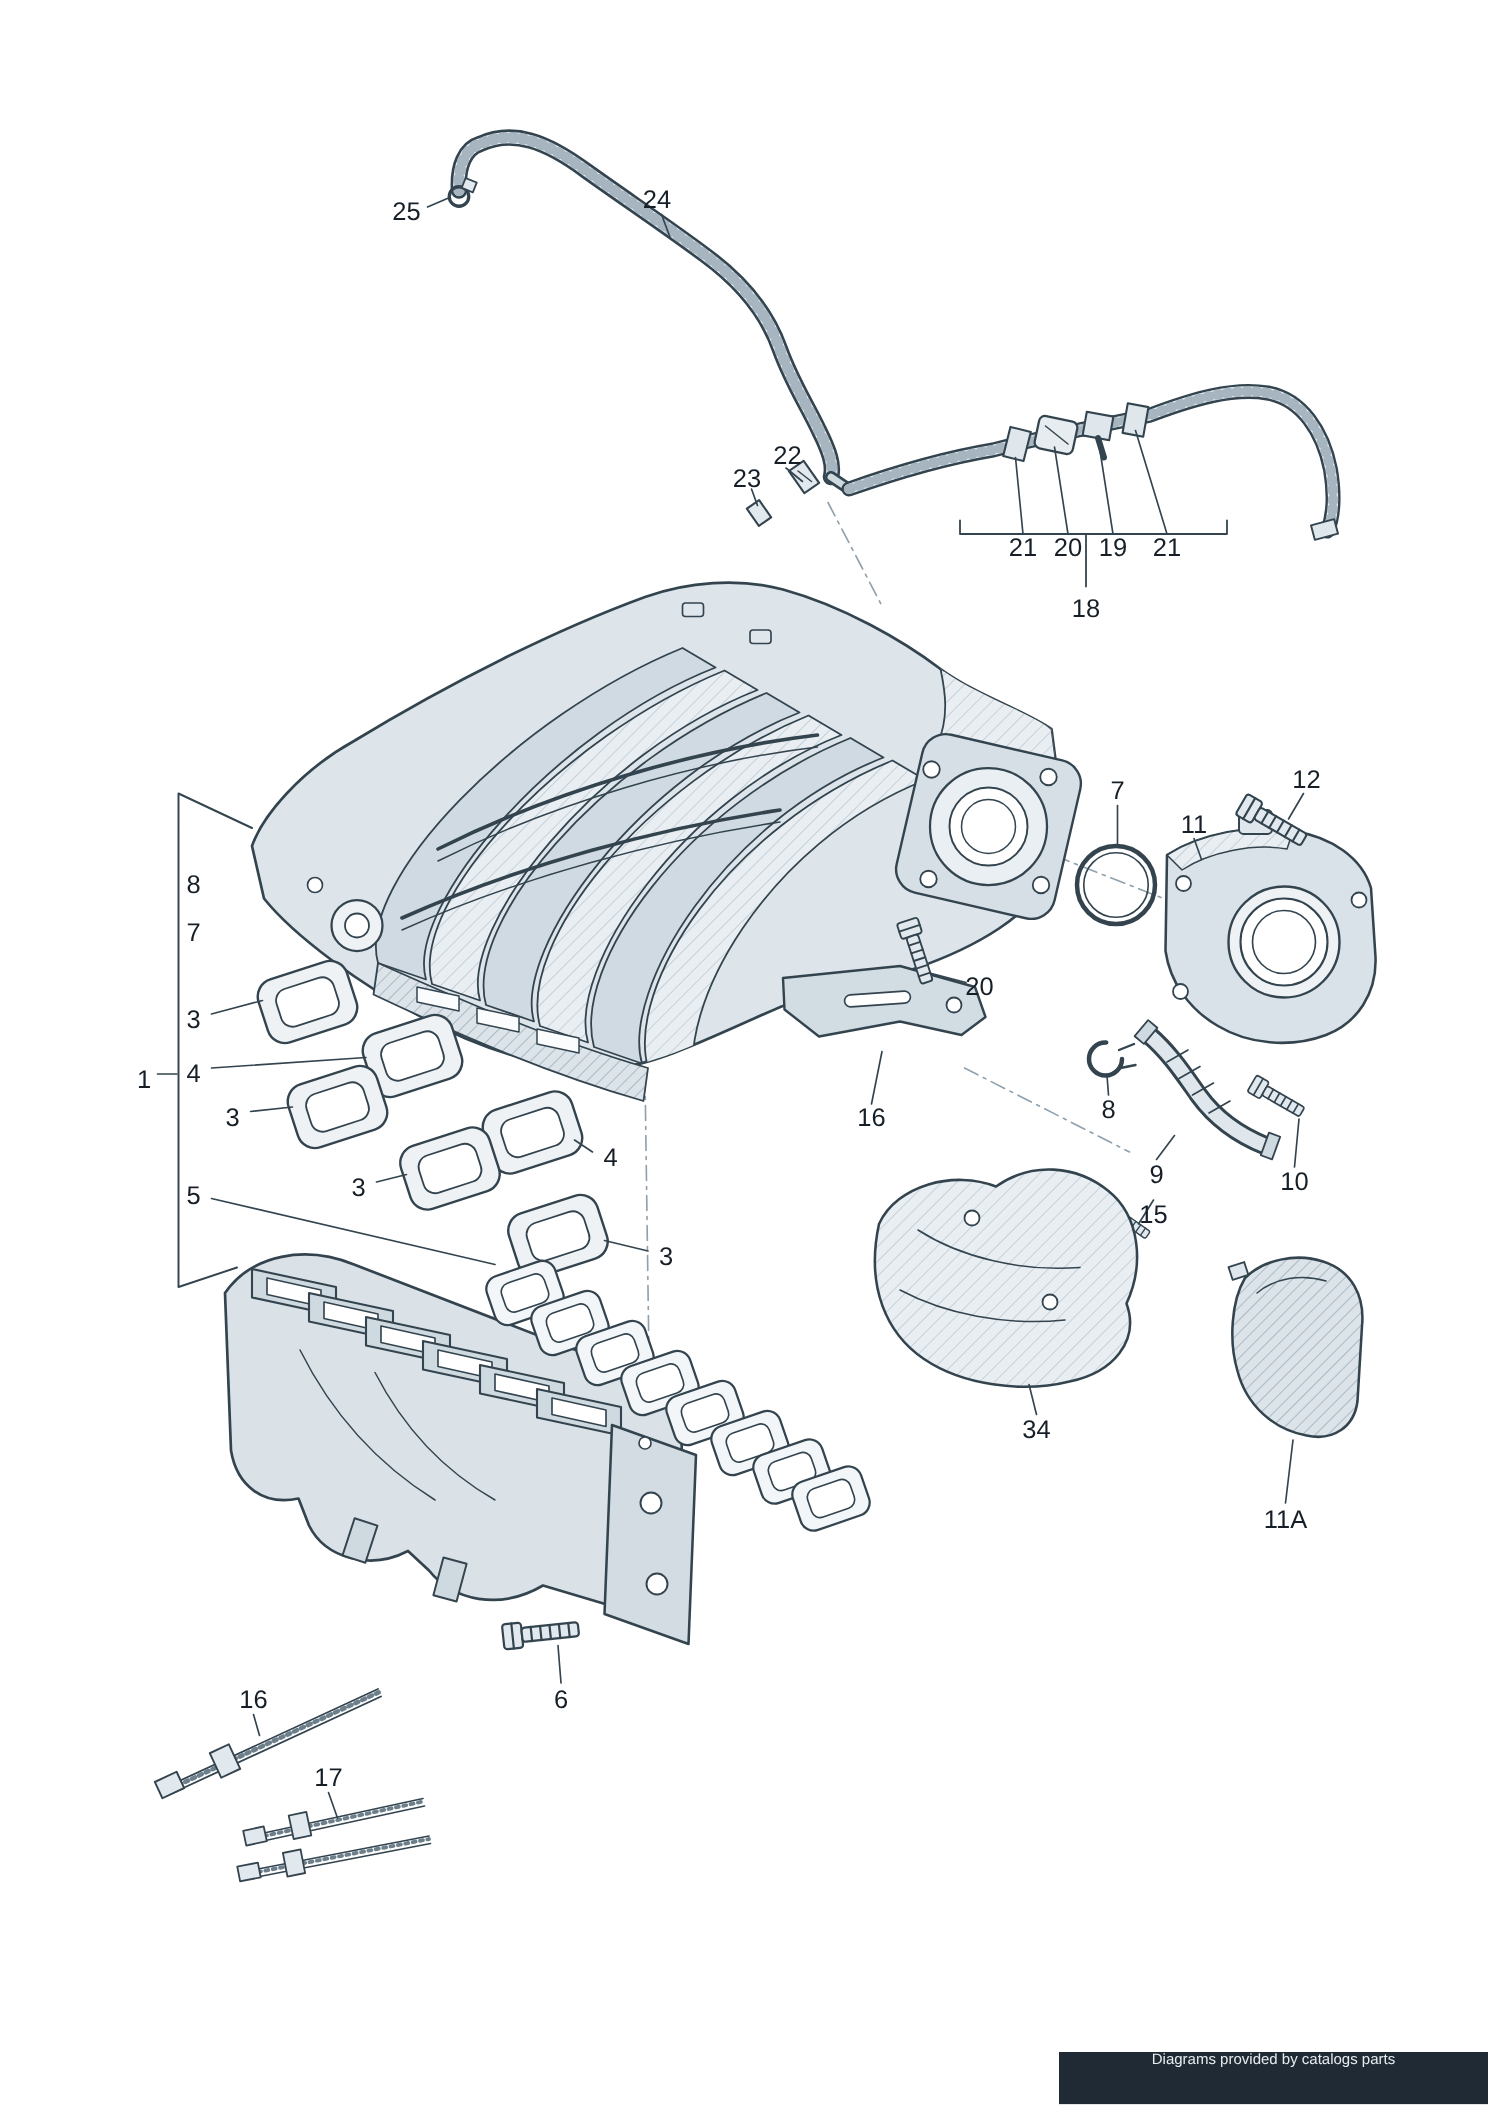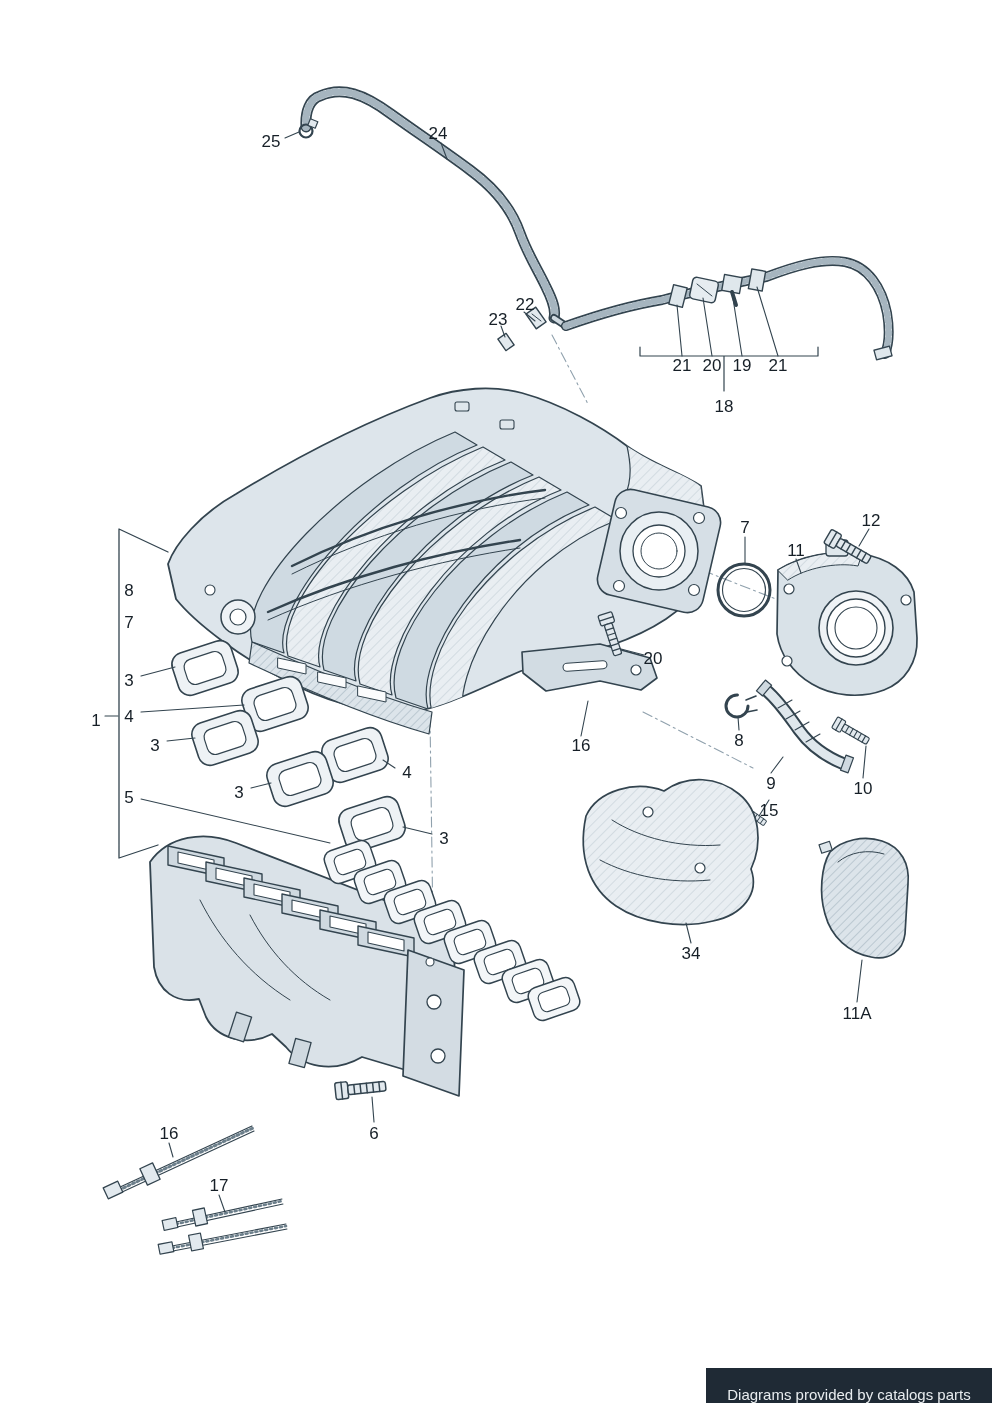--- a/index.html
+++ b/index.html
@@ -2,22 +2,22 @@
 <html><head>
 <meta charset="utf-8">
 <style>
   html,body{margin:0;padding:0;background:#ffffff;}
   .stage{position:relative;width:992px;height:1403px;background:#ffffff;overflow:hidden;
          font-family:"Liberation Sans",sans-serif;}
   .art{position:absolute;left:0;top:0;}
   .callout{position:absolute;transform:translate(-50%,-50%);
            font-size:17px;color:#161f27;white-space:nowrap;line-height:1;}
   .footer{position:absolute;right:0;bottom:0;width:286px;height:35px;background:#1f2a35;
-          color:#e8ecef;display:flex;align-items:flex-end;justify-content:center;
-          font-size:15px;margin-left:32px;}
+          color:#e8ecef;display:flex;align-items:flex-start;justify-content:center;
+          font-size:10px;margin-left:32px;}
 </style>
 </head>
 <body>
 
 <div class="stage">
 
 <svg class="art" width="992" height="1403" viewBox="0 0 992 1403" stroke-linecap="round" stroke-linejoin="round">
   <defs>
     <pattern id="hatch" width="6" height="6" patternUnits="userSpaceOnUse" patternTransform="rotate(45)">
       <rect width="6" height="6" fill="#dce4ea"></rect>

